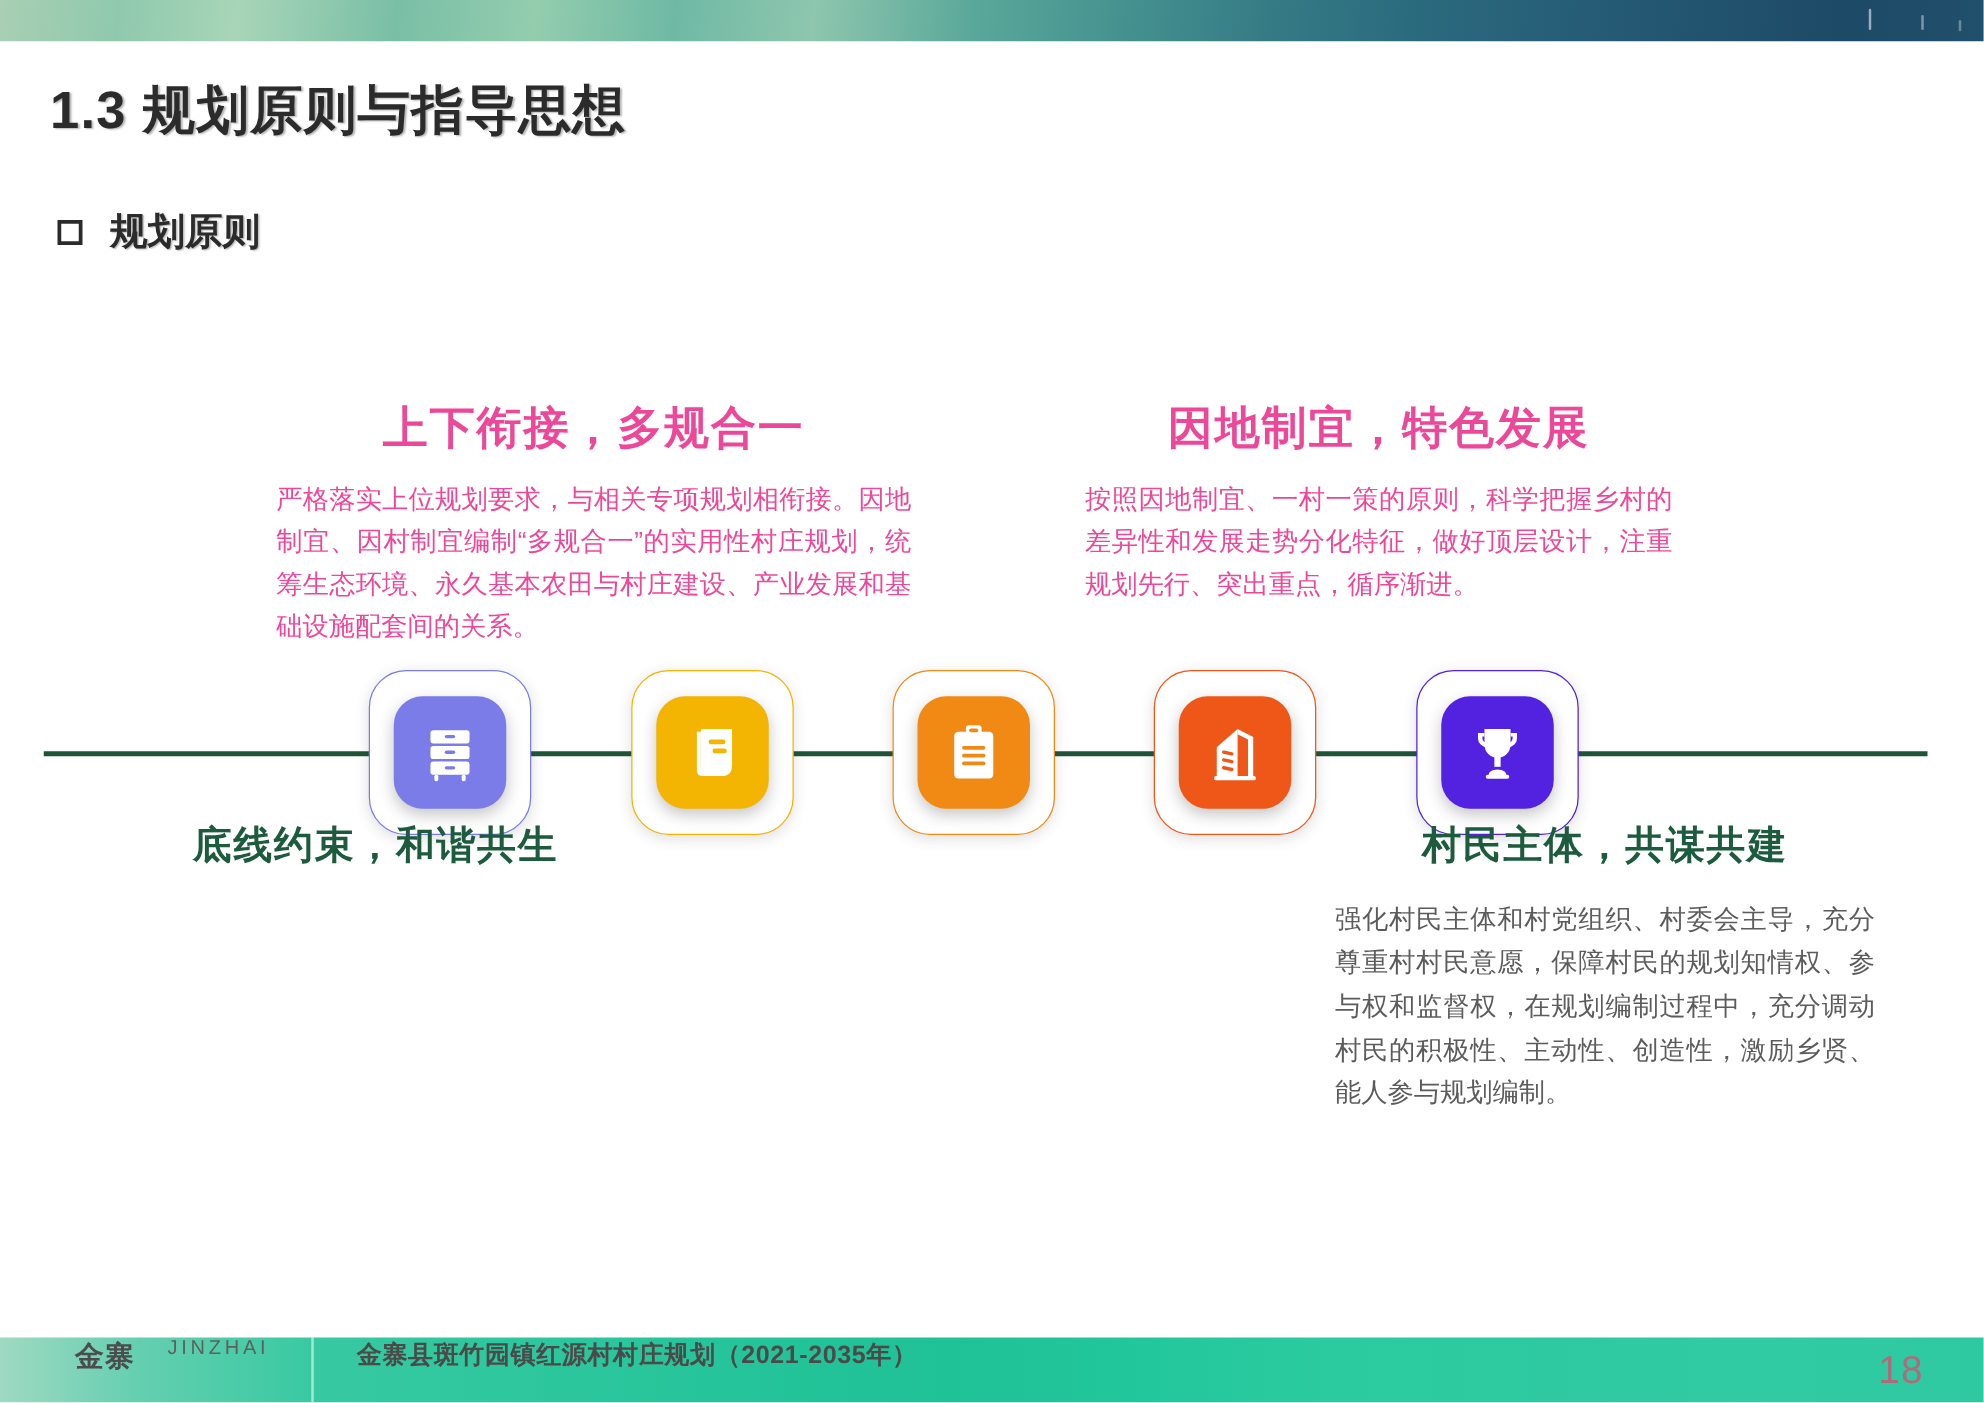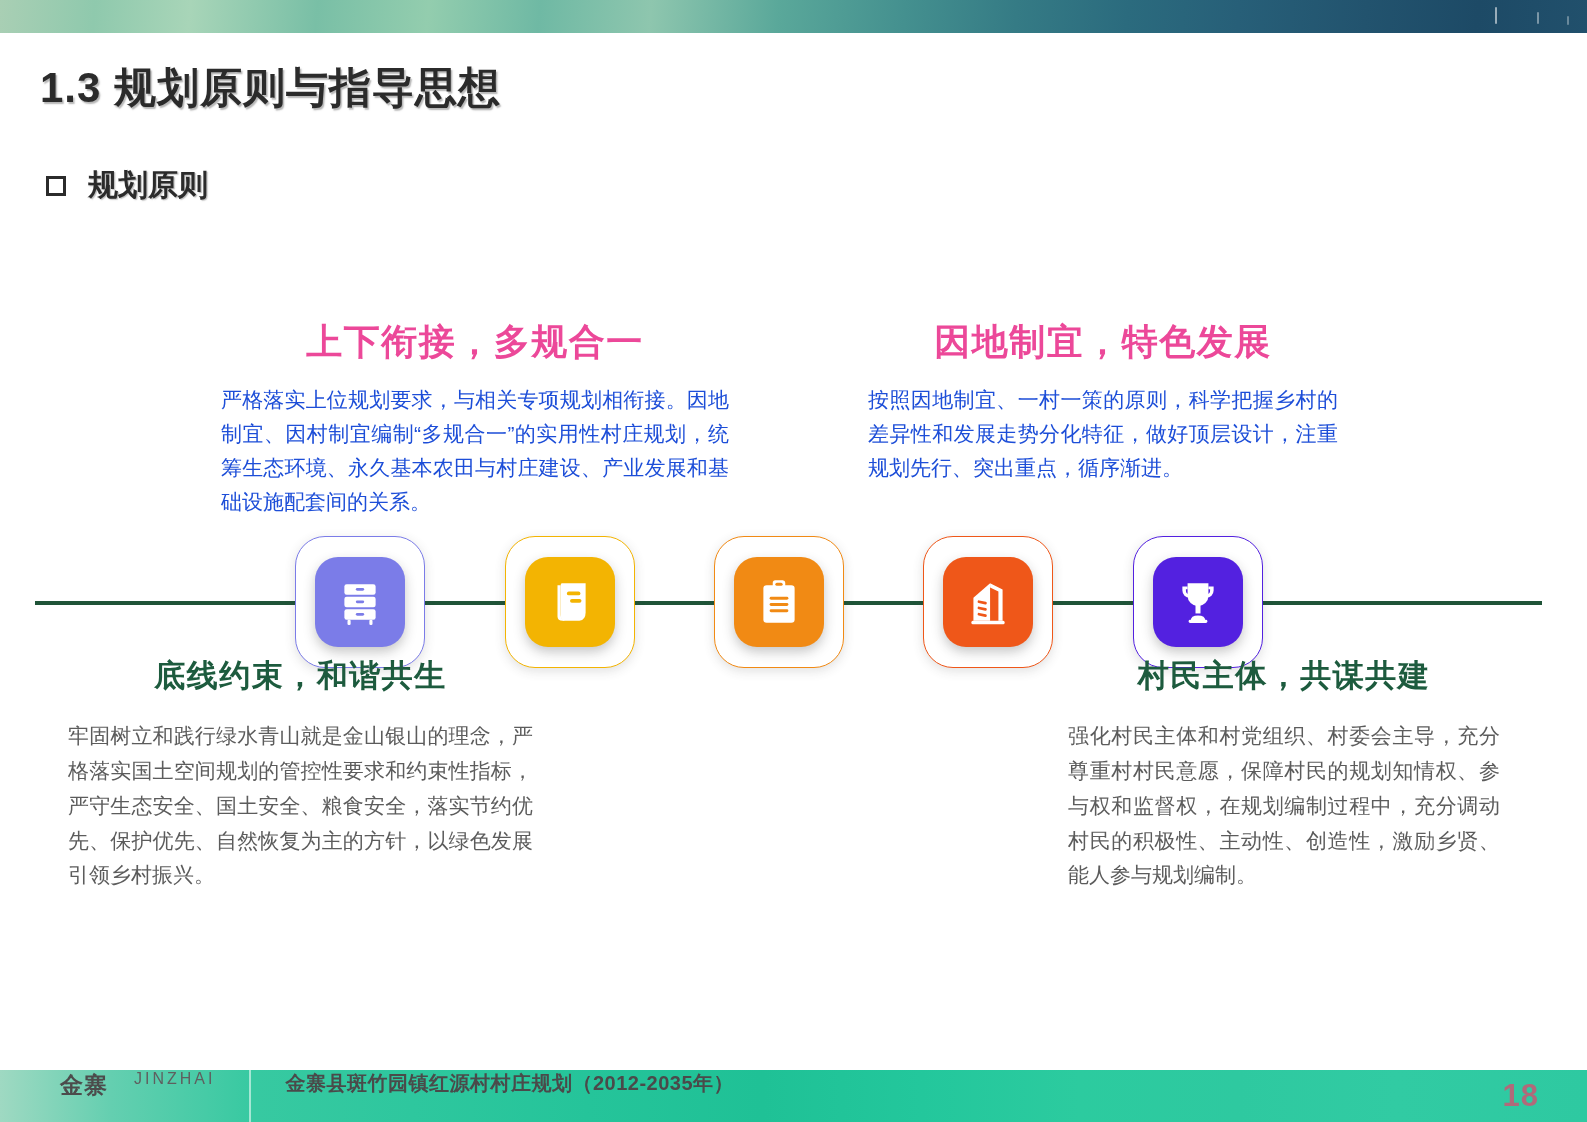--- a/index.html
+++ b/index.html
@@ -59,21 +59,21 @@
   }
 
   
   .top-card{ position:absolute; }
   .top-card .t-title{
     font-size:36px; font-weight:700; color:#ec4899;
     letter-spacing:1.5px; text-align:center; white-space:nowrap;
   }
   .top-card .t-body{
     margin-top:16px;
-    font-size:21px; line-height:1.62; color:#1d4ed8;
+    font-size:21px; line-height:1.62; color:#ec4899;
     text-align:justify; text-justify:inter-ideograph;
   }
   #top-card-0{ left:221px; top:318px; width:508px; }
   #top-card-1{ left:868px; top:318px; width:470px; }
 
   
   .rail-line{
     position:absolute; left:35px; top:601px; width:1507px; height:4px;
     background:#1f5438;
   }
@@ -139,21 +139,21 @@
   }
   .footer .divider{
     margin-left:34px; width:2px; height:52px; background:rgba(255,255,255,.55);
   }
   .footer .foot-text{
     margin-left:34px; font-size:20px; font-weight:700; color:#4a4a4a;
     letter-spacing:.5px;
   }
   .footer .page-num{
     position:absolute; right:48px; top:50%; transform:translateY(-50%);
-    font-size:31px; font-weight:700; color:#b06a7a; letter-spacing:1px;
+    font-size:31px; font-weight:400; color:#b06a7a; letter-spacing:1px;
   }
 </style>
 </head>
 <body>
 
 <div class="top-banner">
   <span class="streak s1"></span>
   <span class="streak s2"></span>
   <span class="streak s3"></span>
 </div>
@@ -246,30 +246,29 @@
         <path d="M17 42 q0 -5 7 -5 q7 0 7 5 z"></path>
         <rect x="15" y="41" width="18" height="3.2" rx="1.4"></rect>
       </svg>
     </div>
   </div>
 
 </div>
 
 <div class="bot-card" id="bot-card-0">
   <div class="b-title">底线约束，和谐共生</div>
-  <div class="b-body">牢固树立和践行绿水青山就是金山银山的理念，严格落实国土空间规划的管控性要求和约束性指标，严守生态安全、国土安全、粮食安全，落实节约优先、保护优先、自然恢复为主的方针，以绿色发展引领乡村振兴。</div>
 </div>
 
 <div class="bot-card" id="bot-card-1">
 </div>
 
 <div class="bot-card" id="bot-card-2">
   <div class="b-title">村民主体，共谋共建</div>
   <div class="b-body">强化村民主体和村党组织、村委会主导，充分尊重村村民意愿，保障村民的规划知情权、参与权和监督权，在规划编制过程中，充分调动村民的积极性、主动性、创造性，激励乡贤、能人参与规划编制。</div>
 </div>
 
 <div class="footer">
   <span class="brand-cn">金寨</span>
   <span class="brand-en">JINZHAI</span>
   <span class="divider"></span>
-  <span class="foot-text">金寨县斑竹园镇红源村村庄规划（2012-2035年）</span>
+  <span class="foot-text">金寨县斑竹园镇红源村村庄规划（2021-2035年）</span>
   <span class="page-num">18</span>
 </div>
 
 </body></html>

